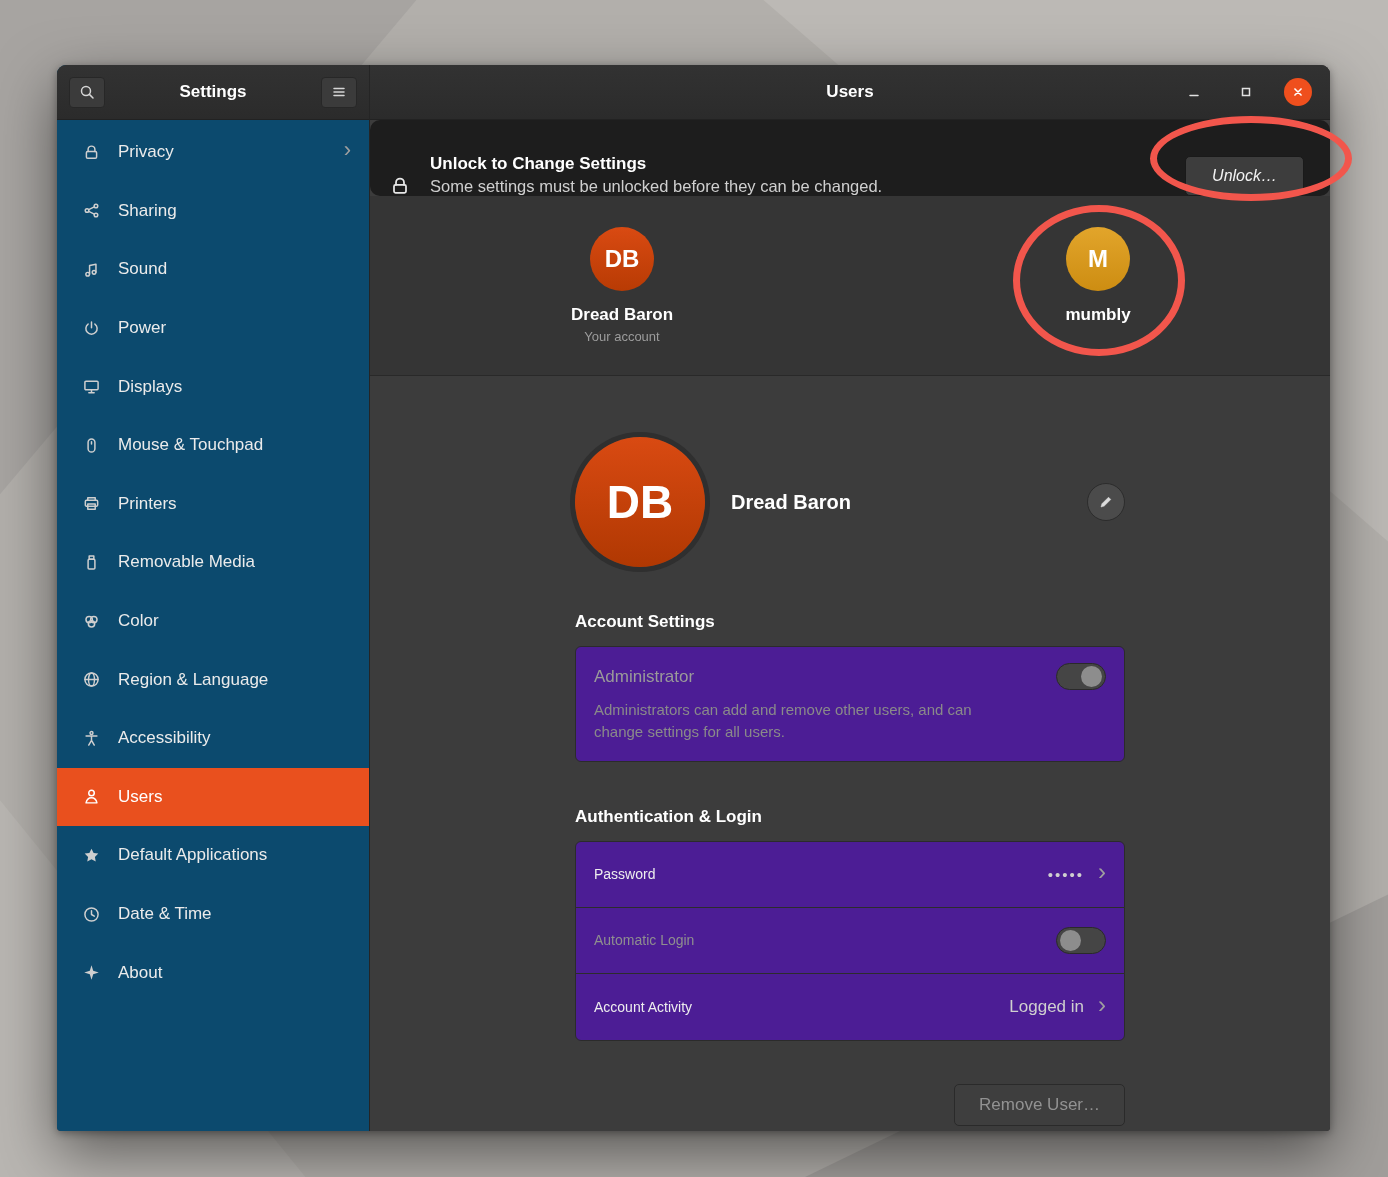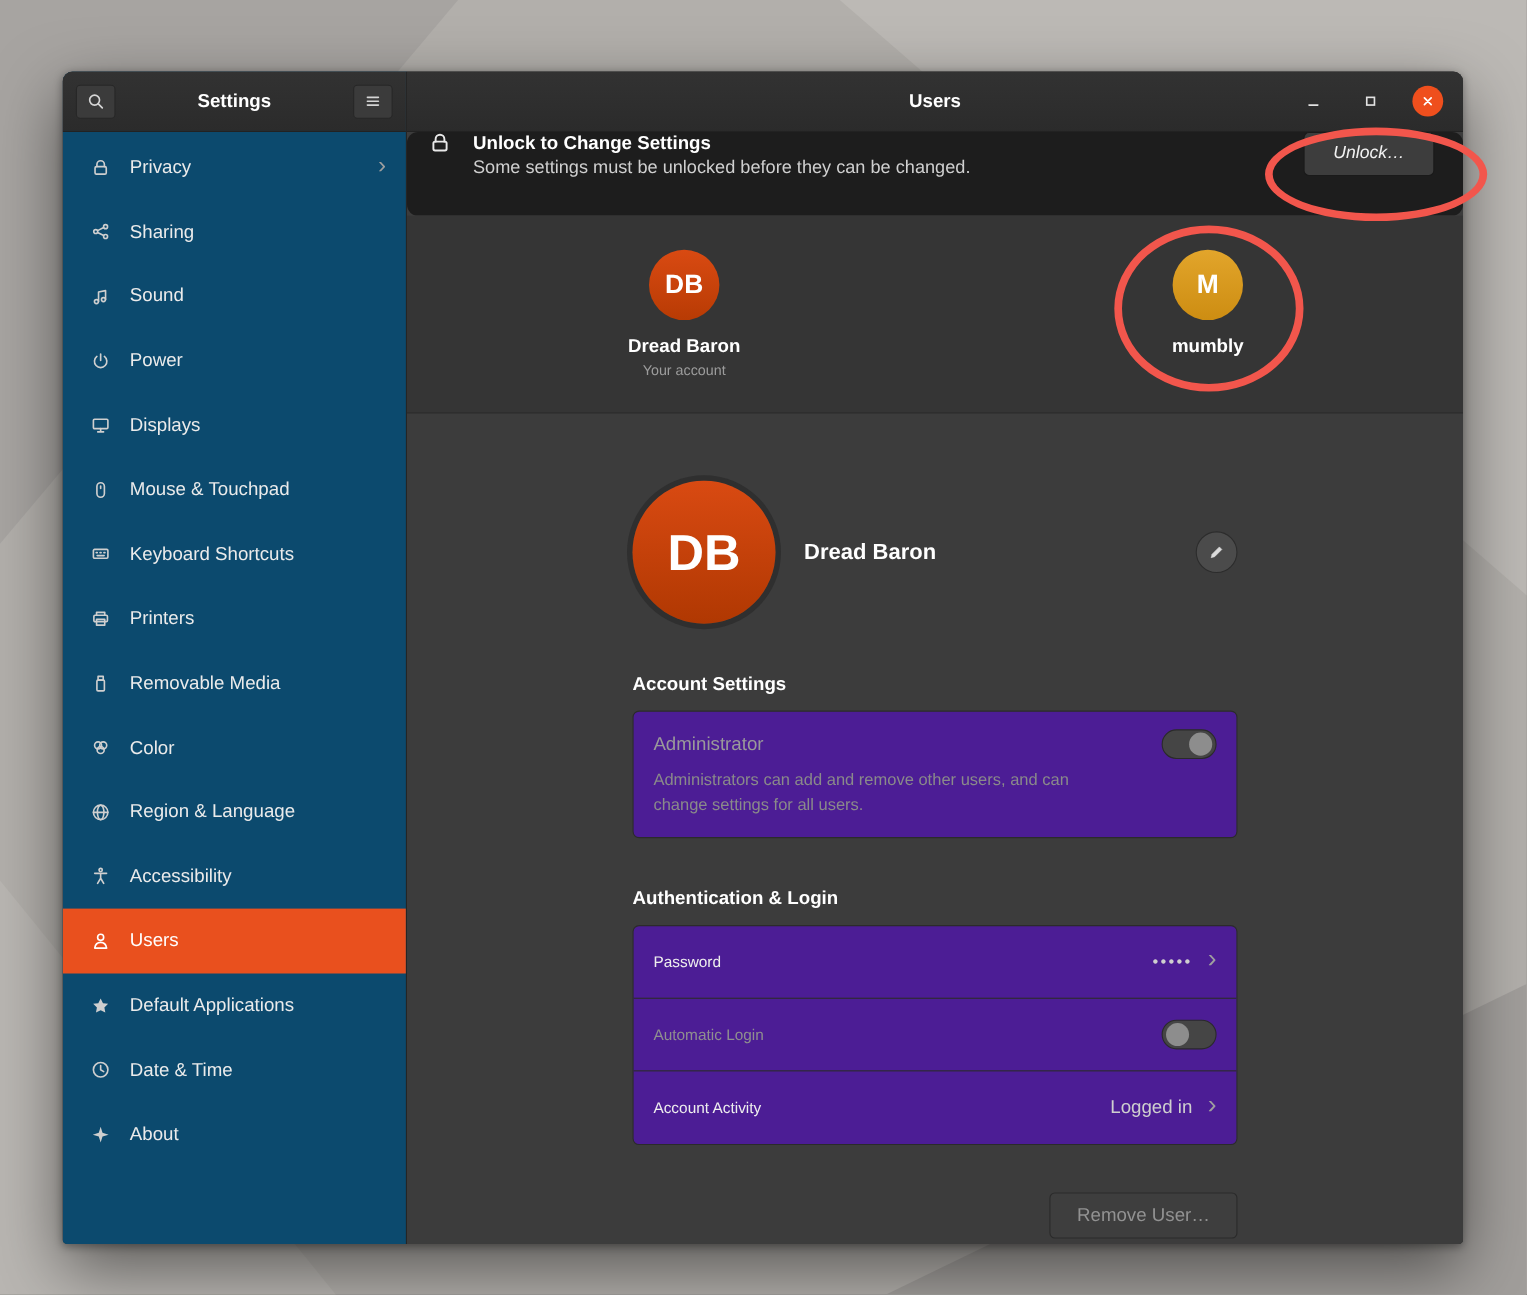--- a/index.html
+++ b/index.html
@@ -43,21 +43,21 @@
   .main-header { height:55px; flex:0 0 55px; background:linear-gradient(#323232,#2b2b2b);
                  border-bottom:1px solid #222; display:flex; align-items:center; position:relative; }
   .main-title { position:absolute; left:0; right:0; text-align:center; color:#fff; font-weight:bold; font-size:17px; }
   .win-controls { margin-left:auto; display:flex; align-items:center; gap:24px; padding-right:18px; z-index:2; }
   .ctl { width:28px; height:28px; display:flex; align-items:center; justify-content:center; cursor:pointer; border-radius:50%; }
   .ctl svg { stroke:#e2e2e2; fill:none; stroke-width:1.5; stroke-linecap:round; }
   .ctl-close { background:#ef4f1d; }
   .ctl-close svg { stroke:#fff; stroke-width:1.8; }
 
   
-  .banner { height:76px; flex:0 0 76px; background:#1d1d1d; display:flex; align-items:flex-start; padding:0 26px 0 20px;border-radius:10px; }
+  .banner { height:76px; flex:0 0 76px; background:#1d1d1d; display:flex; align-items:flex-end; padding:0 26px 0 20px;border-radius:10px; }
   .banner-lock { width:26px; margin-right:14px; display:flex; }
   .banner-lock svg { stroke:#e8e8e8; fill:none; stroke-width:1.4; stroke-linecap:round; }
   .banner-text { flex:1; }
   .banner-title { color:#fff; font-weight:bold; font-size:17px; margin-bottom:3px; }
   .banner-sub { color:#cfcfcf; font-size:16.5px; }
   .unlock-btn { background:#3d3d3d; border:1px solid #1a1a1a; color:#f2f2f2; font-size:16px;
                 padding:10px 26px; border-radius:5px; cursor:pointer; font-family:inherit;font-style:italic; }
 
   
   .carousel { height:180px; flex:0 0 180px; background:#353535; position:relative; border-bottom:1px solid #292929; }
@@ -199,29 +199,20 @@
         <div class="sb-item">
           <span class="icn">
               <svg width="17" height="17" viewBox="0 0 16 16">
                 <rect x="4.8" y="1.8" width="6.4" height="12.4" rx="3.2"></rect>
                 <path d="M8 4.5v2.2"></path>
               </svg>
             </span>
           <span class="sb-label">Mouse &amp; Touchpad</span>
         </div>
 
-        <div class="sb-item">
-          <span class="icn">
-              <svg width="17" height="17" viewBox="0 0 16 16">
-                <rect x="1.8" y="4.2" width="12.4" height="7.6" rx="1"></rect>
-                <path d="M4.2 7h.9M7.5 7h.9M10.8 7h.9M5 9.5h6"></path>
-              </svg>
-            </span>
-          <span class="sb-label">Keyboard Shortcuts</span>
-        </div>
 
         <div class="sb-item">
           <span class="icn">
               <svg width="17" height="17" viewBox="0 0 16 16">
                 <path d="M4.5 5V2.5h7V5"></path>
                 <rect x="2.2" y="5" width="11.6" height="5.5" rx="1"></rect>
                 <rect x="4.5" y="8.5" width="7" height="5"></rect>
               </svg>
             </span>
           <span class="sb-label">Printers</span>

